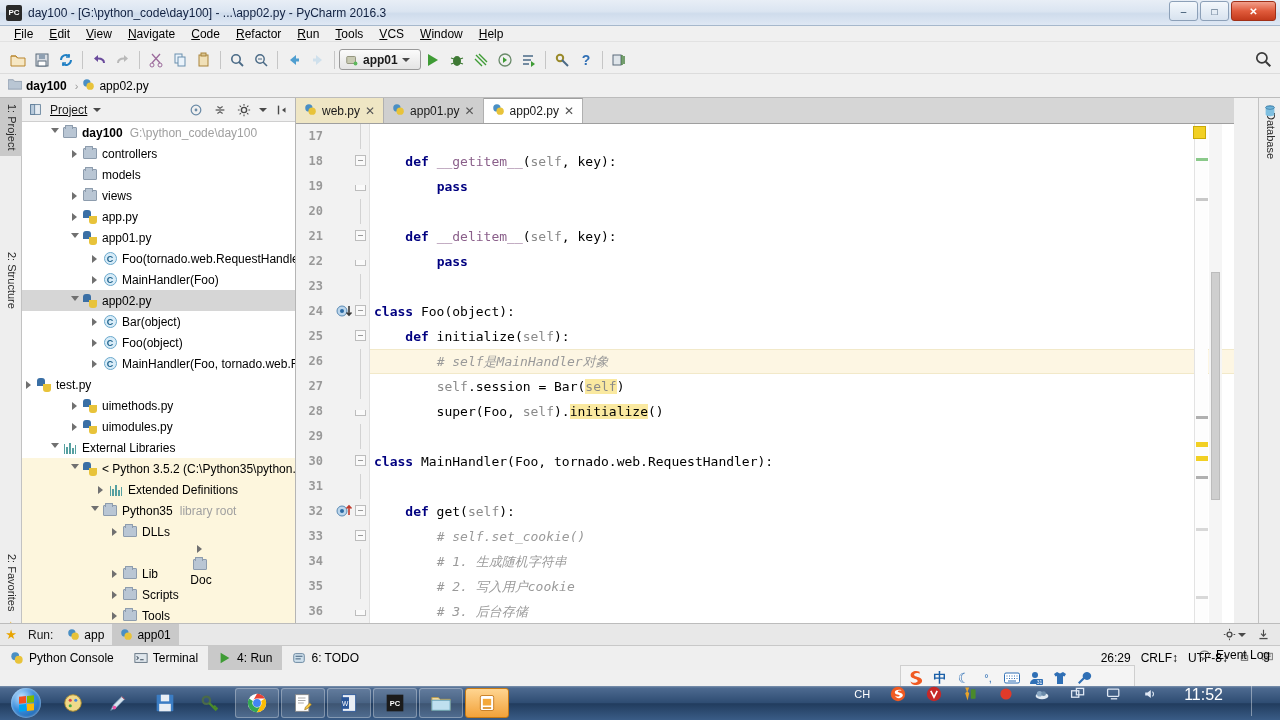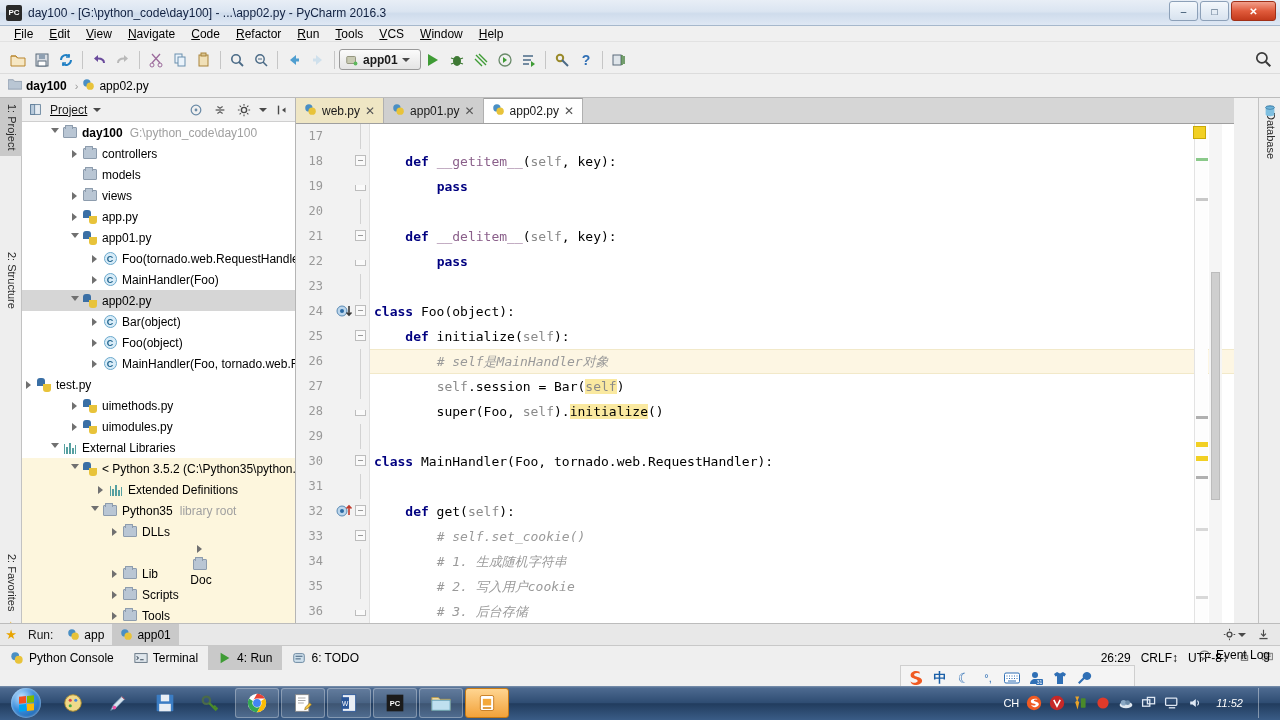--- a/index.html
+++ b/index.html
@@ -143,21 +143,21 @@
   .etab .x{ color:#555; font-size:12px; line-height:1; }
 
   .codewrap{ position:absolute; left:0; top:26px; right:0; bottom:0; background:#fff; display:flex; }
   .gutter{
     width:74px; background:#f2f2f2; border-right:1px solid #e0e0e0;
     position:relative; flex:0 0 74px;
   }
   .lnrow{ height:25px; position:relative; }
   .lnum{
     position:absolute; right:46px; top:0; line-height:25px;
-    font-family:"DejaVu Sans Mono", monospace; font-size:12px; color:#999;
+    font-family:"DejaVu Sans Mono", monospace; font-size:12px; color:#999;font-weight:bold;
   }
   .gmark{ position:absolute; left:40px; top:4px; width:18px;height:18px; }
   .gfold{ position:absolute; right:3px; top:6px; width:11px;height:11px;
           border:1px solid #bdbdbd; background:#fafafa; }
   .gfold:before{ content:""; position:absolute; left:2px; top:4px; width:5px;height:1px;background:#9a9a9a; }
   .gfold.end{ border-top:0; height:6px; top:11px; }
   .gfold.end:before{ display:none; }
   .gline{ position:absolute; right:8px; top:0; width:1px; height:25px; background:#d2d2d2; }
 
   .code{
@@ -242,23 +242,23 @@
     display:flex;align-items:center;justify-content:center;
   }
   .orb .wlogo{ width:15px;height:15px;display:grid;grid-template-columns:1fr 1fr;grid-gap:1px;transform:skewY(-6deg); }
   .orb .wlogo i{ display:block; }
   .tskbtn{
     width:44px;height:30px;margin:0 1px;border:1px solid rgba(255,255,255,.30);
     border-radius:3px; background:rgba(255,255,255,.13);
     display:flex;align-items:center;justify-content:center;
   }
   .tskbtn.active{ background:linear-gradient(to bottom,#ffd591,#f2a23a); border-color:#c87a14; }
-  .tray{ position:absolute; right:0; top:0; height:34px; display:flex; align-items:center; gap:7px; padding-right:12px; }
+  .tray{ position:absolute; right:0; top:0; height:34px; display:flex; gap:20px; padding-right:19px; }
   .tray .ti{ width:16px;height:16px;display:flex;align-items:center;justify-content:center;font-size:11px;color:#fff; }
-  .clock{ color:#fff; font-size:11px; padding:0 6px;font-style:italic; }
+  .clock{ color:#fff; font-size:16px; padding:0 6px; }
   .showdesk{ width:10px;height:30px;border-left:1px solid rgba(255,255,255,.4);margin-left:2px; }
 </style>
 </head>
 <body>
 
 <div class="app">
 
   <div class="titlebar">
     <div class="title-ico">PC</div>
     <div class="title-text">day100 - [G:\python_code\day100] - ...\app02.py - PyCharm 2016.3</div>

